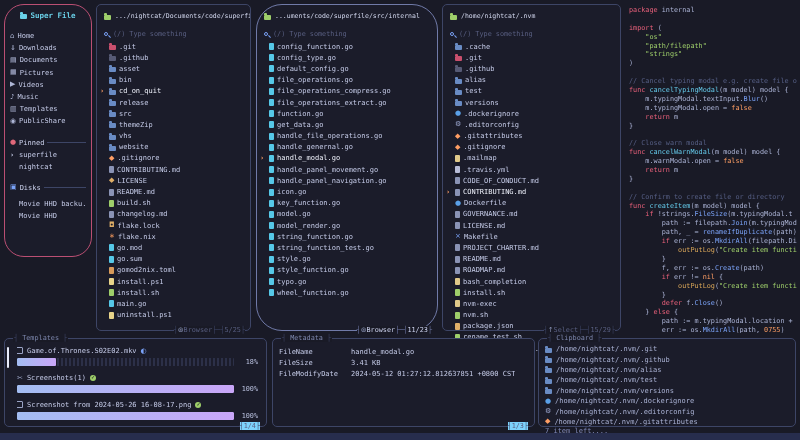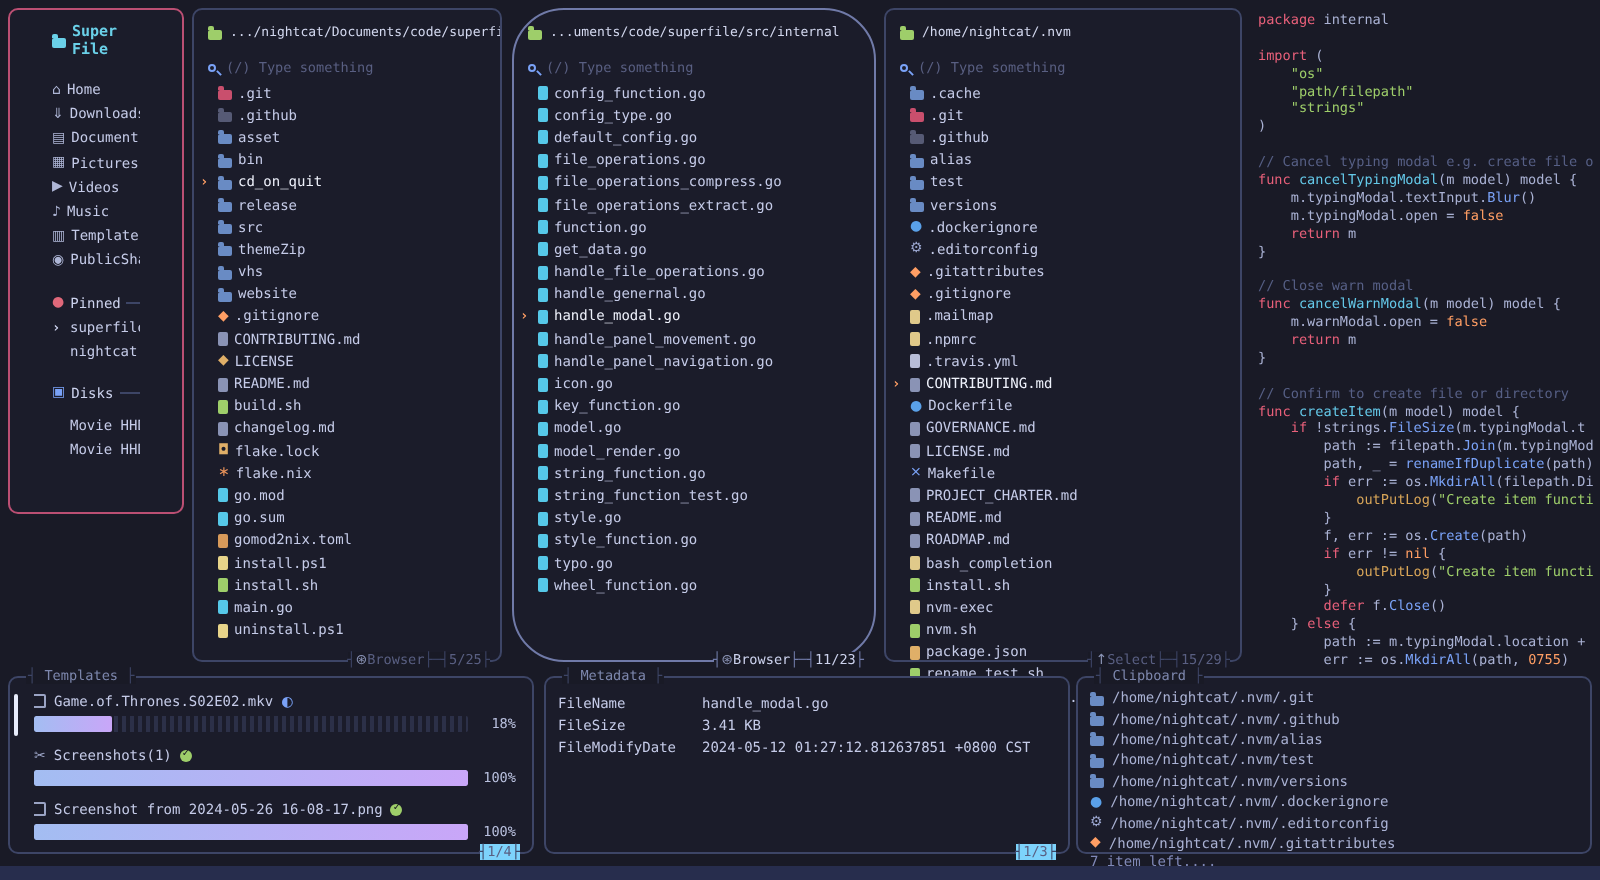--- a/index.html
+++ b/index.html
@@ -16,21 +16,21 @@
   .ic.doc{width:5px;height:7px;border-radius:1px;background:var(--c);}
   .ic.glyph{font-family:"DejaVu Sans",sans-serif;font-size:7px;line-height:7px;color:var(--c);}
   .ic.check{width:6px;height:6px;background:var(--c);border-radius:50%;}
   .ic.check::after{content:"✓";position:absolute;left:1px;top:-1px;font-size:5px;color:#14151f;font-family:"DejaVu Sans",sans-serif;}
   .ic.search{width:4px;height:4px;border:1px solid #7aa2f7;border-radius:50%;margin-right:1px;}
   .ic.search::after{content:"";position:absolute;left:3px;top:3px;width:3px;height:1px;background:#7aa2f7;transform:rotate(45deg);}
   .ic.copy{width:6px;height:6px;border:1px solid #9aa3c4;border-radius:1px;}
   .ic.copy::before{content:"";position:absolute;left:-2px;top:-2px;width:5px;height:5px;border:1px solid #9aa3c4;border-radius:1px;background:#1b1c2a;}
 
   
-  #sidebar{left:4px;top:4px;width:88px;height:253px;padding:6px 21px;font-size:7px;}
+  #sidebar{left:4px;top:4px;width:88px;height:253px;padding:6px 5px;font-size:7px;border-radius:20px;}
   #sidebar .title{display:flex;align-items:center;gap:3px;justify-content:center;color:#6ad0e8;font-weight:bold;font-size:7.5px;margin-bottom:10px;}
   .srow{display:flex;align-items:center;gap:3px;height:12.2px;white-space:nowrap;overflow:hidden;}
   .srow .arrow{width:6px;flex:none;visibility:hidden;color:#cdd3ee;font-weight:bold;}
   .srow.sel .arrow{visibility:visible;}
   .sec{display:flex;align-items:center;gap:3px;height:12px;margin-top:9px;color:#cdd3ee;}
   .sec .line{flex:1;border-top:1px solid #3d4566;}
 
   
   .fpanel{padding:5px 0 0 0;}
   #p1{left:96px;top:4px;width:155px;height:327px;}
@@ -554,32 +554,32 @@
         <span class="ic glyph" style="--c: #ff9e64; color: rgb(255, 158, 100);">◆</span>
         <span class="fname">.gitignore</span>
       </div>
 
       <div class="frow">
         <span class="arrow">›</span>
         <span class="ic doc" style="--c: #e0c98a;"></span>
         <span class="fname">.mailmap</span>
       </div>
 
-      <div class="frow">
-        <span class="arrow">›</span>
-        <span class="ic doc" style="--c: #e0c98a;"></span>
-        <span class="fname">.npmrc</span>
-      </div>
 
       <div class="frow">
         <span class="arrow">›</span>
         <span class="ic doc" style="--c: #b8bdd8;"></span>
         <span class="fname">.travis.yml</span>
       </div>
 
+      <div class="frow">
+        <span class="arrow">›</span>
+        <span class="ic doc" style="--c: #8a93b5;"></span>
+        <span class="fname">CODE_OF_CONDUCT.md</span>
+      </div>
 
       <div class="frow sel">
         <span class="arrow">›</span>
         <span class="ic doc" style="--c: #8a93b5;"></span>
         <span class="fname">CONTRIBUTING.md</span>
       </div>
 
       <div class="frow">
         <span class="arrow">›</span>
         <span class="ic glyph" style="--c: #5aa0e8; color: rgb(90, 160, 232);">●</span>

